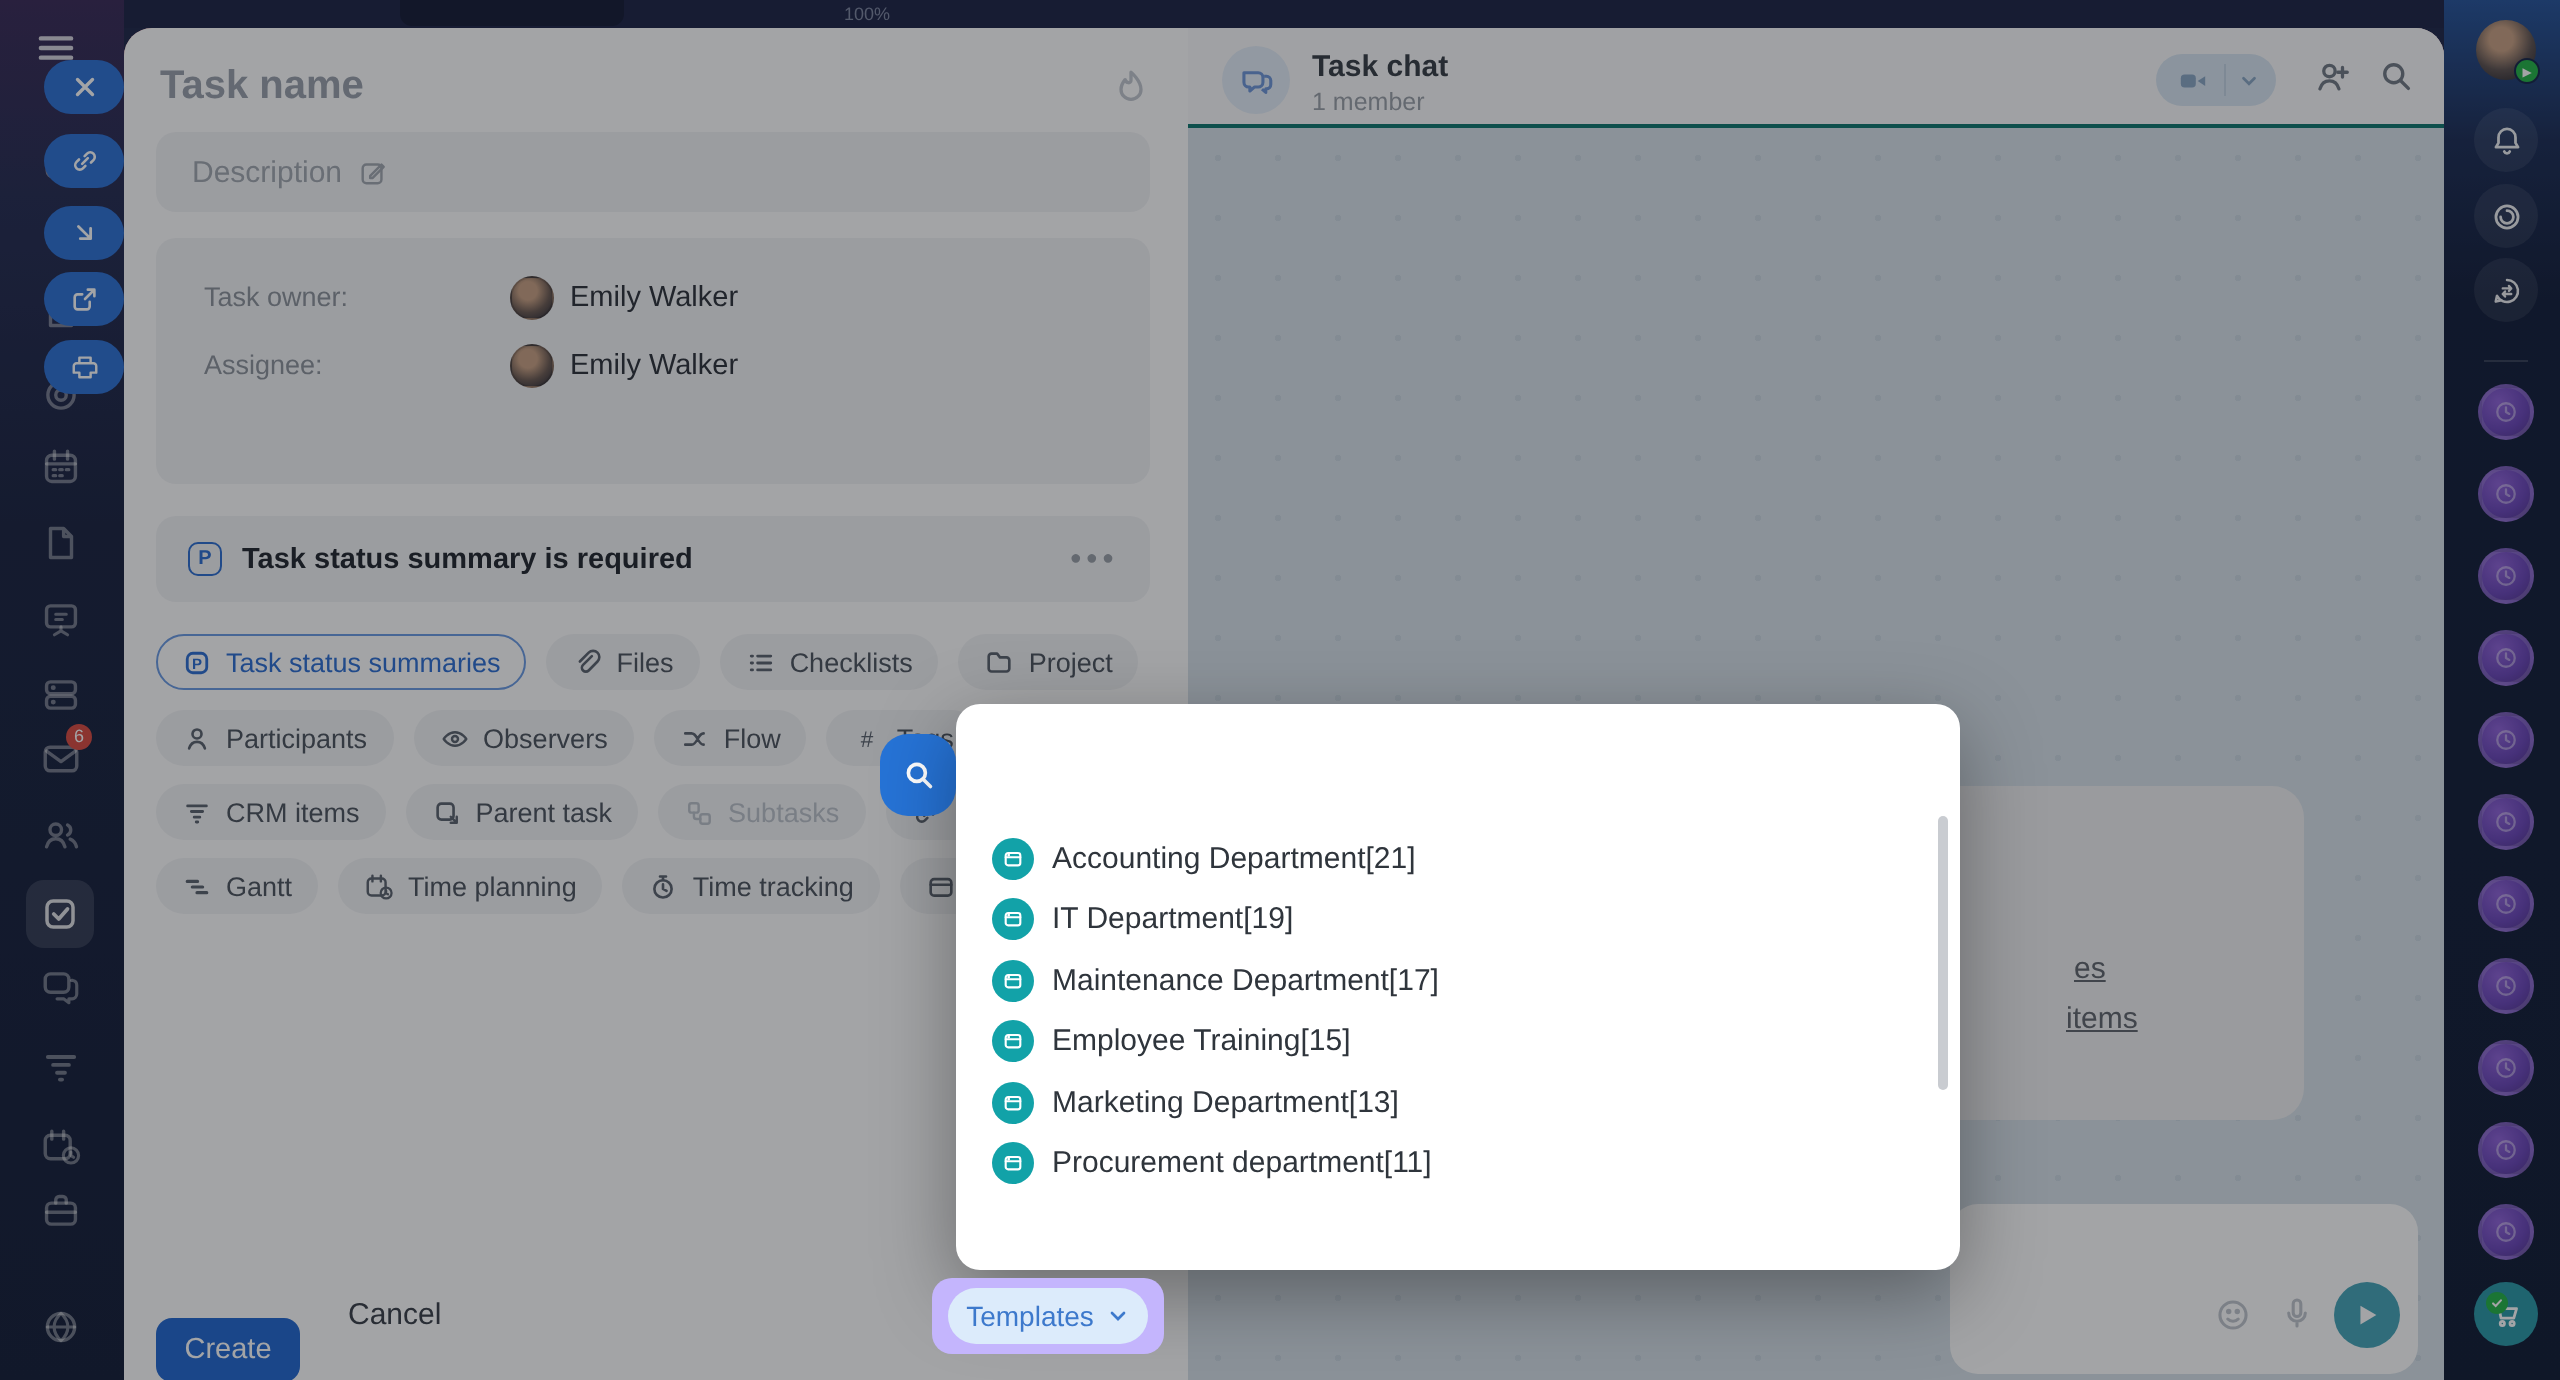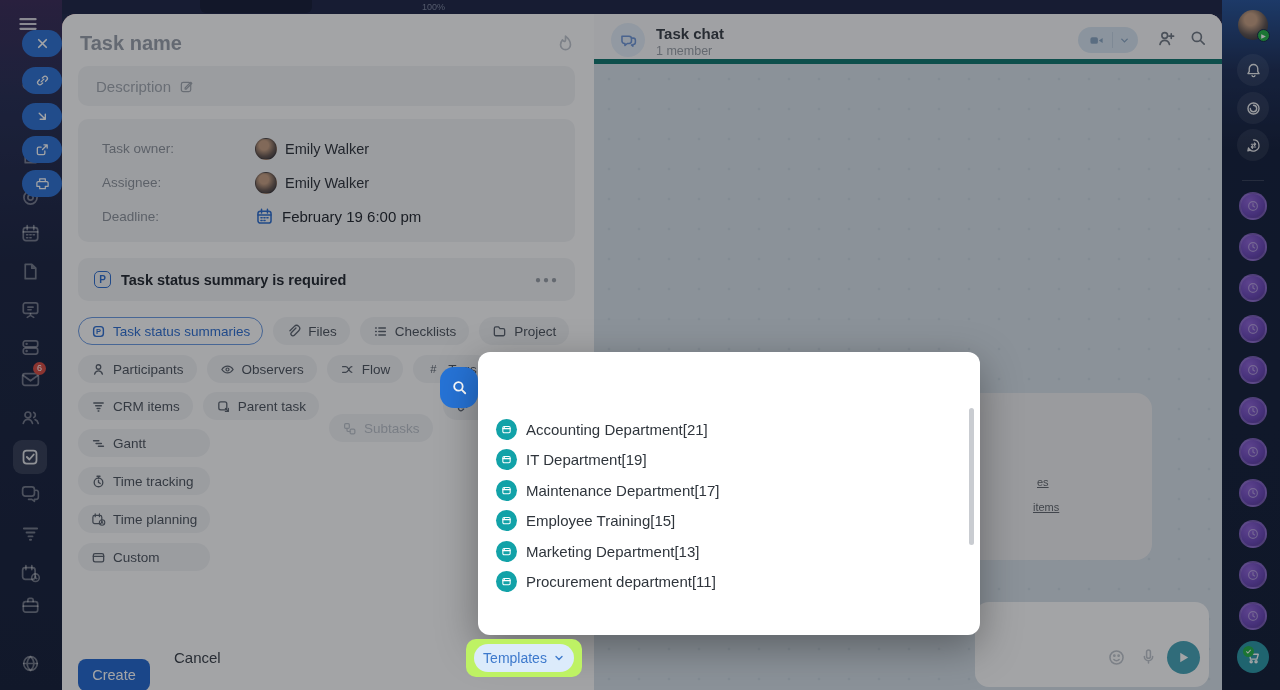--- a/index.html
+++ b/index.html
@@ -35,37 +35,37 @@
   .p-ico{width:17px;height:17px;border:1.6px solid #2e6fd0;border-radius:5px;color:#2e6fd0;font-size:10px;font-weight:700;display:flex;align-items:center;justify-content:center;flex:none;}
   .notice-text{font-size:14.5px;font-weight:700;color:#23282f;flex:1;}
   .dots{color:#9aa0a8;font-size:10px;letter-spacing:2px;}
 
   
   .chip-row{position:absolute;left:16px;display:flex;gap:10px;}
   .chip{height:28px;display:flex;align-items:center;gap:7px;padding:0 12px;background:#f3f4f6;border:1px solid transparent;border-radius:14px;font-size:13.5px;color:#4d545e;white-space:nowrap;}
   .chip .ci{color:#5b636e;display:flex;}
   .chip.sel{background:#fff;border-color:#6b9be4;color:#2e6fd2;}
   .chip.sel .ci{color:#2e6fd2;}
-  .chip.dis{color:#bcc2ca;margin-top:22px;}
+  .chip.dis{color:#bcc2ca;}
   .chip.dis .ci{color:#bcc2ca;}
 
   
   .create-btn{left:16px;top:627px;width:72px;height:32px;background:#2368d1;border-radius:8px;color:#fff;font-size:14.5px;display:flex;align-items:center;justify-content:center;border:none;margin-top:18px;}
   .cancel-btn{left:112px;top:627px;height:32px;display:flex;align-items:center;font-size:15px;font-weight:500;color:#3a4049;}
 
   
   .chat-panel{left:532px;top:0;width:628px;height:676px;background:#d8e2ea;}
-  .chat-header{left:0;top:0;width:628px;height:50px;background:#fbfbfc;border-bottom:5px solid #0f766e;}
+  .chat-header{left:0;top:0;width:628px;height:50px;background:#fbfbfc;border-bottom:2px solid #0f766e;}
   .chat-ava{left:17px;top:9px;width:34px;height:34px;border-radius:50%;background:#e4edf8;color:#6e96d8;display:flex;align-items:center;justify-content:center;}
   .chat-title{left:62px;top:11px;font-size:15px;font-weight:700;color:#383e46;}
   .chat-sub{left:62px;top:30px;font-size:12.5px;color:#9aa0a8;}
   .video-pill{left:484px;top:13px;width:60px;height:26px;background:#d9e6f2;border-radius:13px;display:flex;align-items:center;color:#8aa6c4;}
   .chat-body{left:0;top:50px;width:628px;height:626px;background:#d8e2ea;background-image:radial-gradient(rgba(110,135,160,.12) 1.5px,transparent 1.6px);background-size:30px 30px;}
   .msg-card{left:361px;top:329px;width:197px;height:167px;background:#f1f1f2;border-radius:16px;}
-  .frag{font-size:11px;color:#62676e;text-decoration:underline;}
+  .frag{font-size:15px;color:#62676e;text-decoration:underline;}
   .chat-input{left:381px;top:538px;width:234px;height:85px;background:#fff;border-radius:14px;}
   .send-btn{left:573px;top:577px;width:33px;height:33px;border-radius:50%;background:#46a5b8;color:#fff;display:flex;align-items:center;justify-content:center;border:none;}
 
   
   .right-rail{left:1222px;top:0;width:58px;height:690px;background:linear-gradient(180deg,#27549b 0%,#1c2d55 70px,#131e3a 150px,#111c35 100%);}
   .rr-circle{width:32px;height:32px;border-radius:50%;background:rgba(255,255,255,.08);color:rgba(255,255,255,.92);display:flex;align-items:center;justify-content:center;}
   .purple-ava{width:28px;height:28px;border-radius:50%;background:radial-gradient(circle at 35% 30%,#8f63d8,#6a46b8 60%,#53358f);border:2px solid rgba(255,255,255,.15);color:rgba(255,255,255,.42);display:flex;align-items:center;justify-content:center;}
   .top-ava{width:30px;height:30px;border-radius:50%;background:radial-gradient(circle at 42% 32%,#c9a183 22%,#5d5250 58%,#26262e 95%);}
   .green-badge{width:13px;height:13px;border-radius:50%;background:#25b347;border:1.5px solid #16264a;color:#fff;font-size:6px;display:flex;align-items:center;justify-content:center;}
 
@@ -76,21 +76,21 @@
   .dim{left:0;top:0;width:1280px;height:690px;background:rgba(13,15,20,.38);z-index:50;}
   .search-pill{left:440px;top:367px;width:38px;height:41px;background:#2673d6;border-radius:14px;color:#fff;display:flex;align-items:center;justify-content:center;z-index:55;}
   .dropdown{left:478px;top:352px;width:502px;height:283px;background:#fff;border-radius:12px;box-shadow:0 12px 40px rgba(0,0,0,.35);z-index:60;overflow:hidden;}
   .dd-search{left:16px;top:15px;width:470px;height:33px;border:1.5px solid #d7dadd;border-radius:8px;padding:0 14px;font-size:15px;color:#333;outline:none;background:#fff;}
   .dd-search::placeholder{color:#a9aeb5;}
   .dd-list{left:10px;top:62px;width:462px;}
   .dd-item{height:30.5px;display:flex;align-items:center;gap:9px;padding:0 8px;border-radius:8px;font-size:15px;color:#2f353c;}
   .dd-item.hl{background:#efeff1;}
   .dd-ico{width:21px;height:21px;border-radius:50%;background:#12a2a8;color:#fff;display:flex;align-items:center;justify-content:center;flex:none;}
   .dd-scroll{left:491px;top:56px;width:5px;height:137px;background:#c9ccd1;border-radius:3px;}
-  .tpl-spot{left:466px;top:639px;width:116px;height:38px;background:#bef264;border-radius:10px;z-index:60;display:flex;align-items:center;justify-content:center;}
+  .tpl-spot{left:466px;top:639px;width:116px;height:38px;background:#c4b5fd;border-radius:10px;z-index:60;display:flex;align-items:center;justify-content:center;}
   .tpl-btn{width:100px;height:28px;background:#dcebfb;border-radius:14px;border:none;display:flex;align-items:center;justify-content:center;gap:6px;font-size:14px;color:#3d79cc;}
 </style>
 </head>
 <body>
 
 <div class="stage">
 
   <div class="abs left-rail">
     <div class="abs" style="left:17px;top:13px;color:rgba(255,255,255,.8);"><svg width="22" height="22" viewBox="0 0 16 16" fill="none" stroke="currentColor" stroke-width="1.6" stroke-linecap="round">
           <path d="M2.5 4.5h11M2.5 8h11M2.5 11.5h11"></path>
@@ -261,33 +261,20 @@
                 <span>Emily Walker</span>
               </div>
             </div>
             <div class="info-row">
               <div class="info-label">Assignee:</div>
               <div class="info-value">
                 <span class="ava"></span>
                 <span>Emily Walker</span>
               </div>
             </div>
-            <div class="info-row">
-              <div class="info-label">Deadline:</div>
-              <div class="info-value">
-                <span style="color:#2e6fd0;display:flex;">
-                  <svg width="19" height="19" viewBox="0 0 16 16" fill="none" stroke="currentColor" stroke-linecap="round" stroke-linejoin="round">
-                    <rect x="2.5" y="3.5" width="11" height="10" rx="2" stroke-width="1.3"></rect>
-                    <path d="M5.5 2v3M10.5 2v3M2.5 6.8h11" stroke-width="1.3"></path>
-                    <path d="M5 9h1M7.5 9h1M10 9h1M5 11.3h1M7.5 11.3h1" stroke-width="1.2"></path>
-                  </svg>
-                </span>
-                <span class="deadline-val">February 19 6:00 pm</span>
-              </div>
-            </div>
           </div>
         </div>
 
       <div class="abs soft-box notice-box">
         <span class="p-ico">P</span>
         <span class="notice-text">Task status summary is required</span>
         <span class="dots">●●●</span>
       </div>
 
       <div id="chip-rows">
@@ -400,48 +387,48 @@
             </div>
             <div class="chip">
               <span class="ci">
                 <svg width="15" height="15" viewBox="0 0 16 16" fill="none" stroke="currentColor" stroke-linecap="round" stroke-linejoin="round">
                   <path d="M6.5 9.5l3-3M4.8 7.2L3.5 8.5a2.4 2.4 0 0 0 3.4 3.4l1.3-1.3M11.2 8.8l1.3-1.3a2.4 2.4 0 0 0-3.4-3.4L7.8 5.4" stroke-width="1.4"></path>
                 </svg>
               </span>
               <span>Related</span>
             </div>
           </div>
-          <div class="chip-row" style="top: 415px; flex-direction: column;">
+          <div class="chip-row" style="top: 415px;">
             <div class="chip">
               <span class="ci">
                 <svg width="15" height="15" viewBox="0 0 16 16" fill="none" stroke="currentColor" stroke-linecap="round" stroke-linejoin="round">
                   <path d="M2.8 5h5.5M5.5 8h5.5M8 11h5.2" stroke-width="1.7"></path>
                 </svg>
               </span>
               <span>Gantt</span>
-            </div>
-            <div class="chip">
-              <span class="ci">
-                <svg width="15" height="15" viewBox="0 0 16 16" fill="none" stroke="currentColor" stroke-linecap="round" stroke-linejoin="round">
-                  <circle cx="8" cy="9" r="4.6" stroke-width="1.4"></circle>
-                  <path d="M8 6.6V9l1.9 1.1M6.4 2.4h3.2M8 2.4v1.8" stroke-width="1.4"></path>
-                </svg>
-              </span>
-              <span>Time tracking</span>
             </div>
             <div class="chip">
               <span class="ci">
                 <svg width="15" height="15" viewBox="0 0 16 16" fill="none" stroke="currentColor" stroke-linecap="round" stroke-linejoin="round">
                   <rect x="2" y="3.5" width="9.5" height="9" rx="2" stroke-width="1.3"></rect>
                   <path d="M4.5 2v3M9 2v3" stroke-width="1.3"></path>
                   <circle cx="11.8" cy="11.2" r="2.9" stroke-width="1.2"></circle>
                   <path d="M11.8 9.9v1.4l1 .6" stroke-width="1.2"></path>
                 </svg>
               </span>
               <span>Time planning</span>
+            </div>
+            <div class="chip">
+              <span class="ci">
+                <svg width="15" height="15" viewBox="0 0 16 16" fill="none" stroke="currentColor" stroke-linecap="round" stroke-linejoin="round">
+                  <circle cx="8" cy="9" r="4.6" stroke-width="1.4"></circle>
+                  <path d="M8 6.6V9l1.9 1.1M6.4 2.4h3.2M8 2.4v1.8" stroke-width="1.4"></path>
+                </svg>
+              </span>
+              <span>Time tracking</span>
             </div>
             <div class="chip">
               <span class="ci">
                 <svg width="15" height="15" viewBox="0 0 16 16" fill="none" stroke="currentColor" stroke-linecap="round" stroke-linejoin="round">
                   <rect x="2.5" y="3.8" width="11" height="8.8" rx="1.8" stroke-width="1.4"></rect>
                   <path d="M2.5 6.8h11" stroke-width="1.4"></path>
                 </svg>
               </span>
               <span>Custom</span>
             </div>

